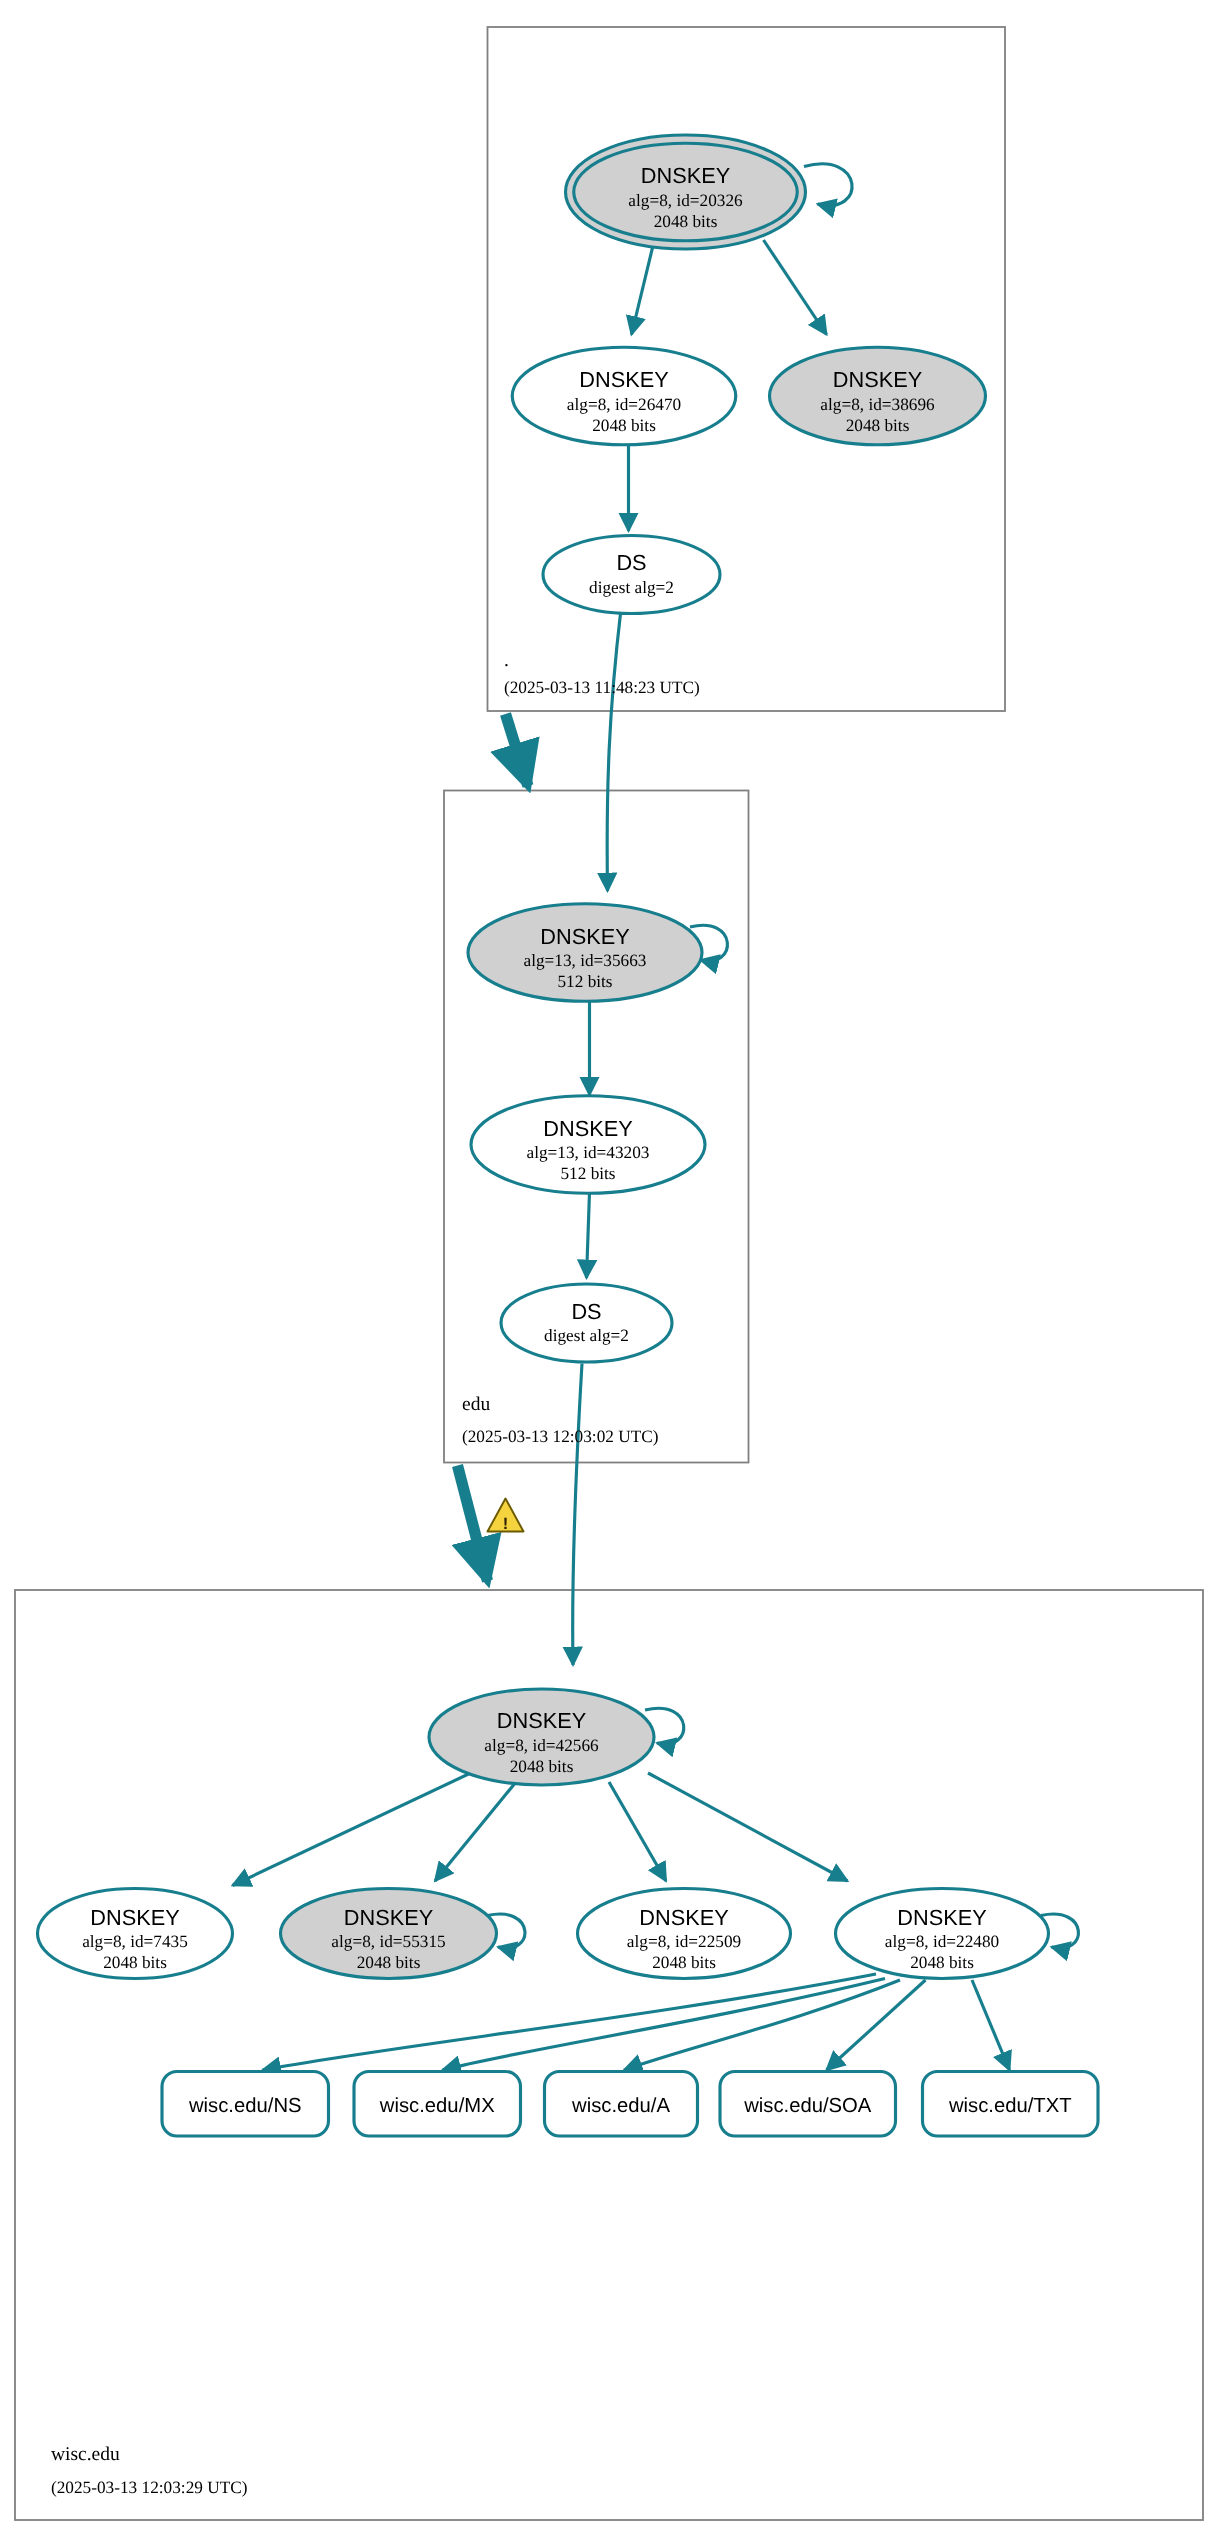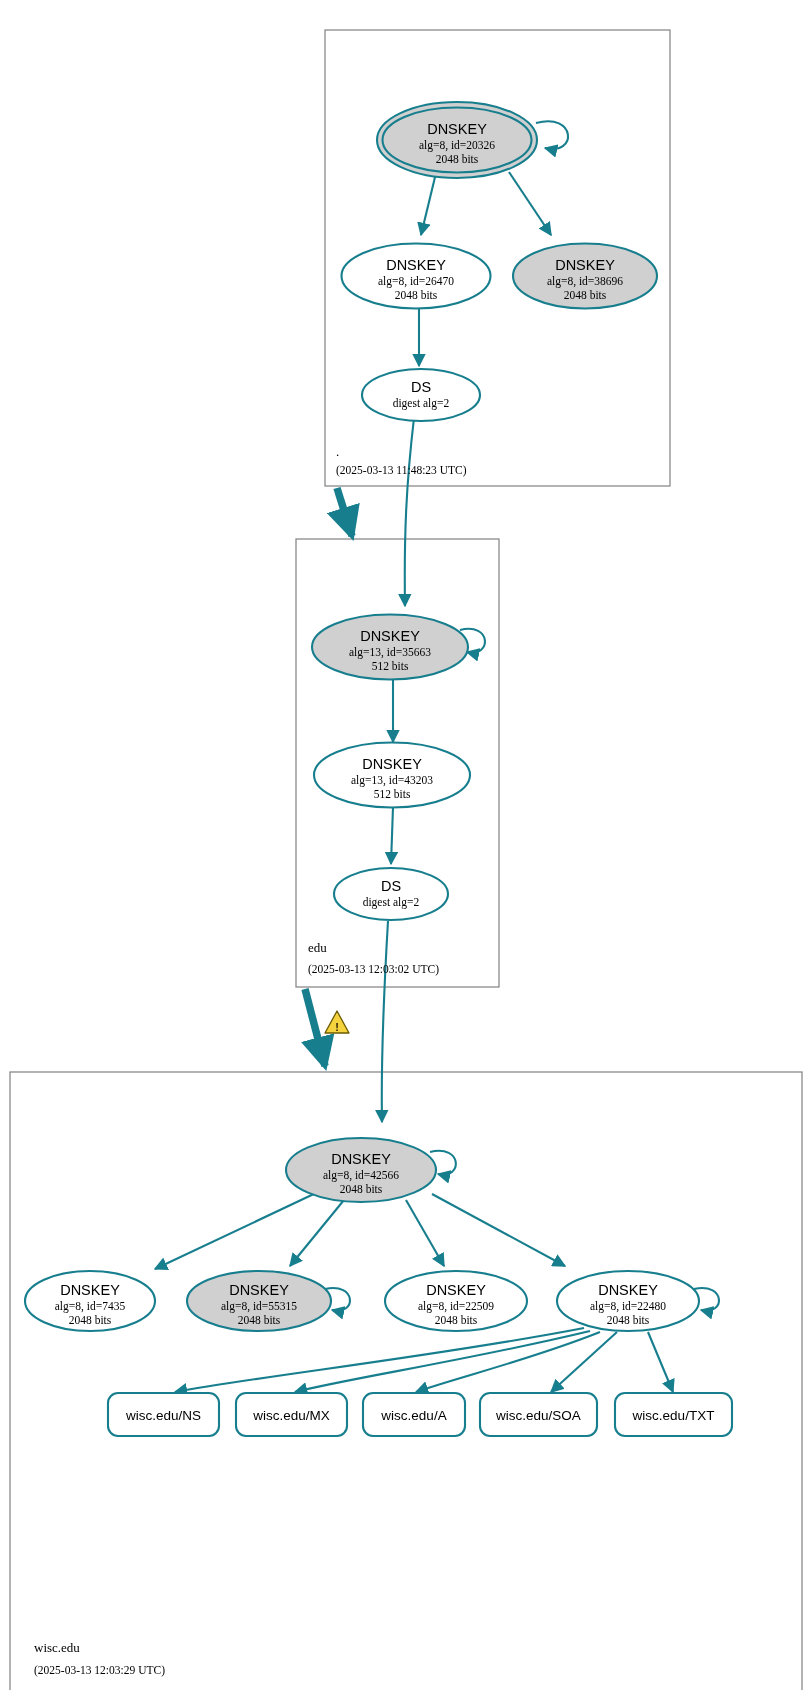--- a/index.html
+++ b/index.html
@@ -1,18 +1,18 @@
 <!DOCTYPE html>
 <html><head>
 <meta charset="utf-8">
 <style>
   html,body{margin:0;padding:0;background:#ffffff;}
   body{width:812px;height:1690px;position:relative;
        font-family:"Liberation Sans",sans-serif;color:#000;}
-  #stage{position:absolute;left:0;top:16px;width:812px;height:1388px;}
+  #stage{position:absolute;left:0;top:4px;width:812px;height:1388px;}
   svg#diagram{position:absolute;left:0;top:0;width:812px;height:1690px;}
   .zone-label{font-family:"Liberation Serif",serif;font-size:13px;fill:#000;}
   .zone-time{font-family:"Liberation Serif",serif;font-size:11.5px;fill:#000;}
   .n-title{font-family:"Liberation Sans",sans-serif;font-size:14.5px;fill:#000;text-anchor:middle;}
   .n-sub{font-family:"Liberation Serif",serif;font-size:11.5px;fill:#000;text-anchor:middle;}
   .rr-label{font-family:"Liberation Sans",sans-serif;font-size:13.5px;fill:#000;text-anchor:middle;}
 </style>
 </head>
 <body>
 

